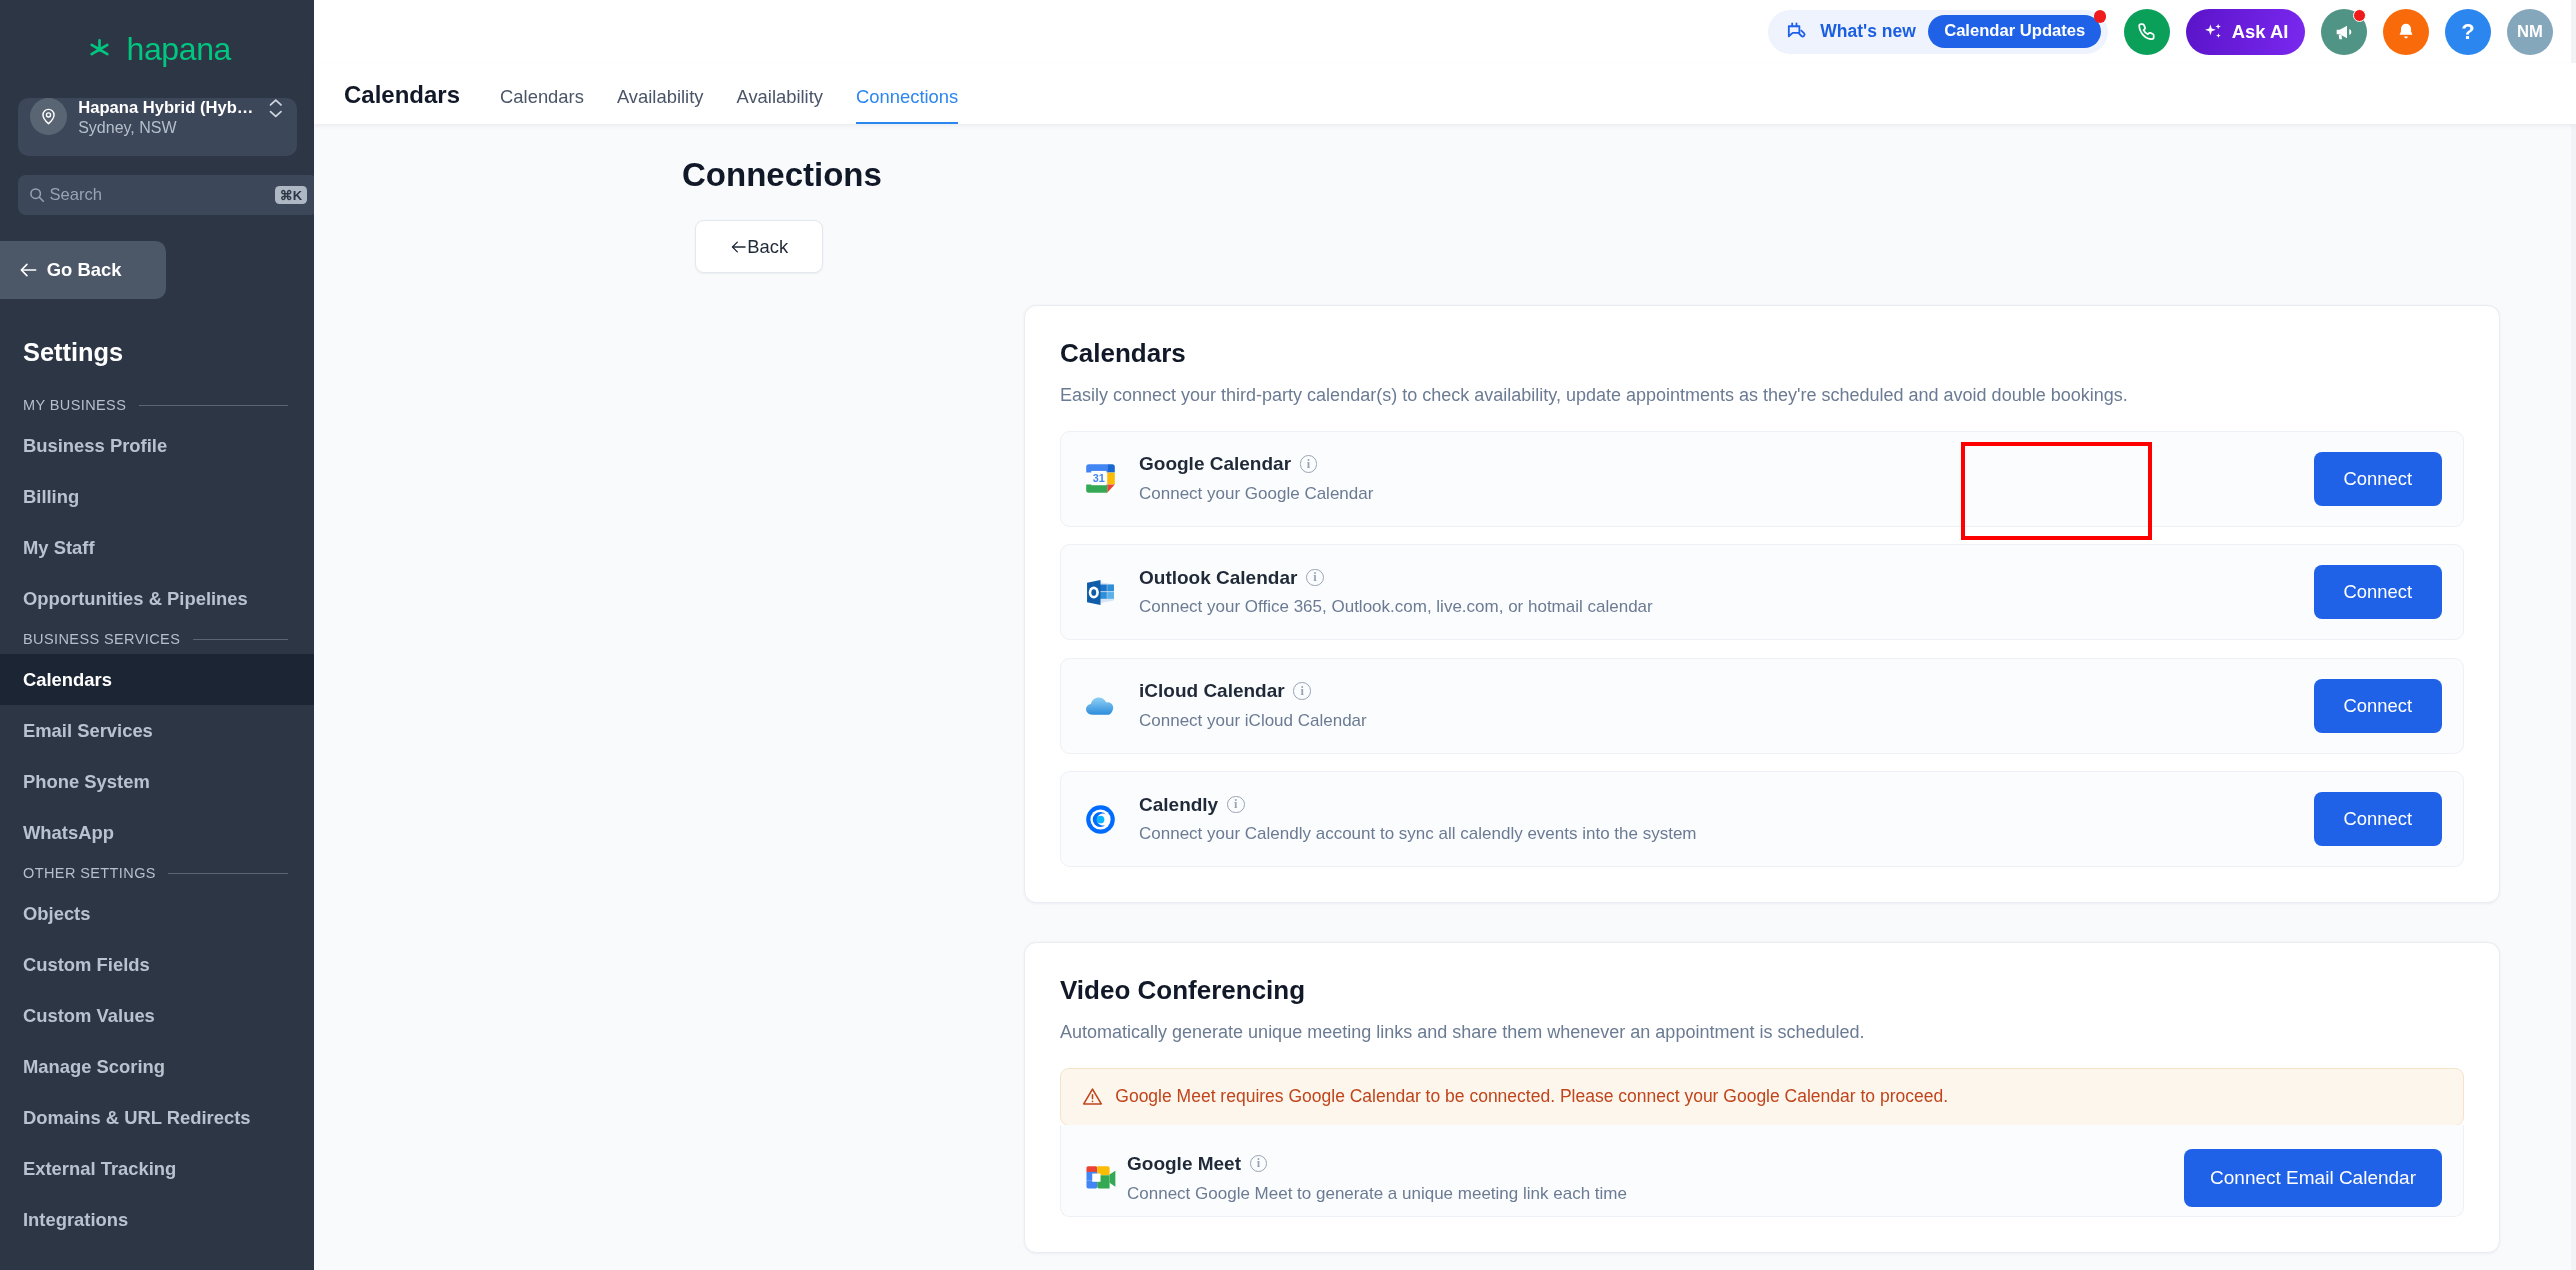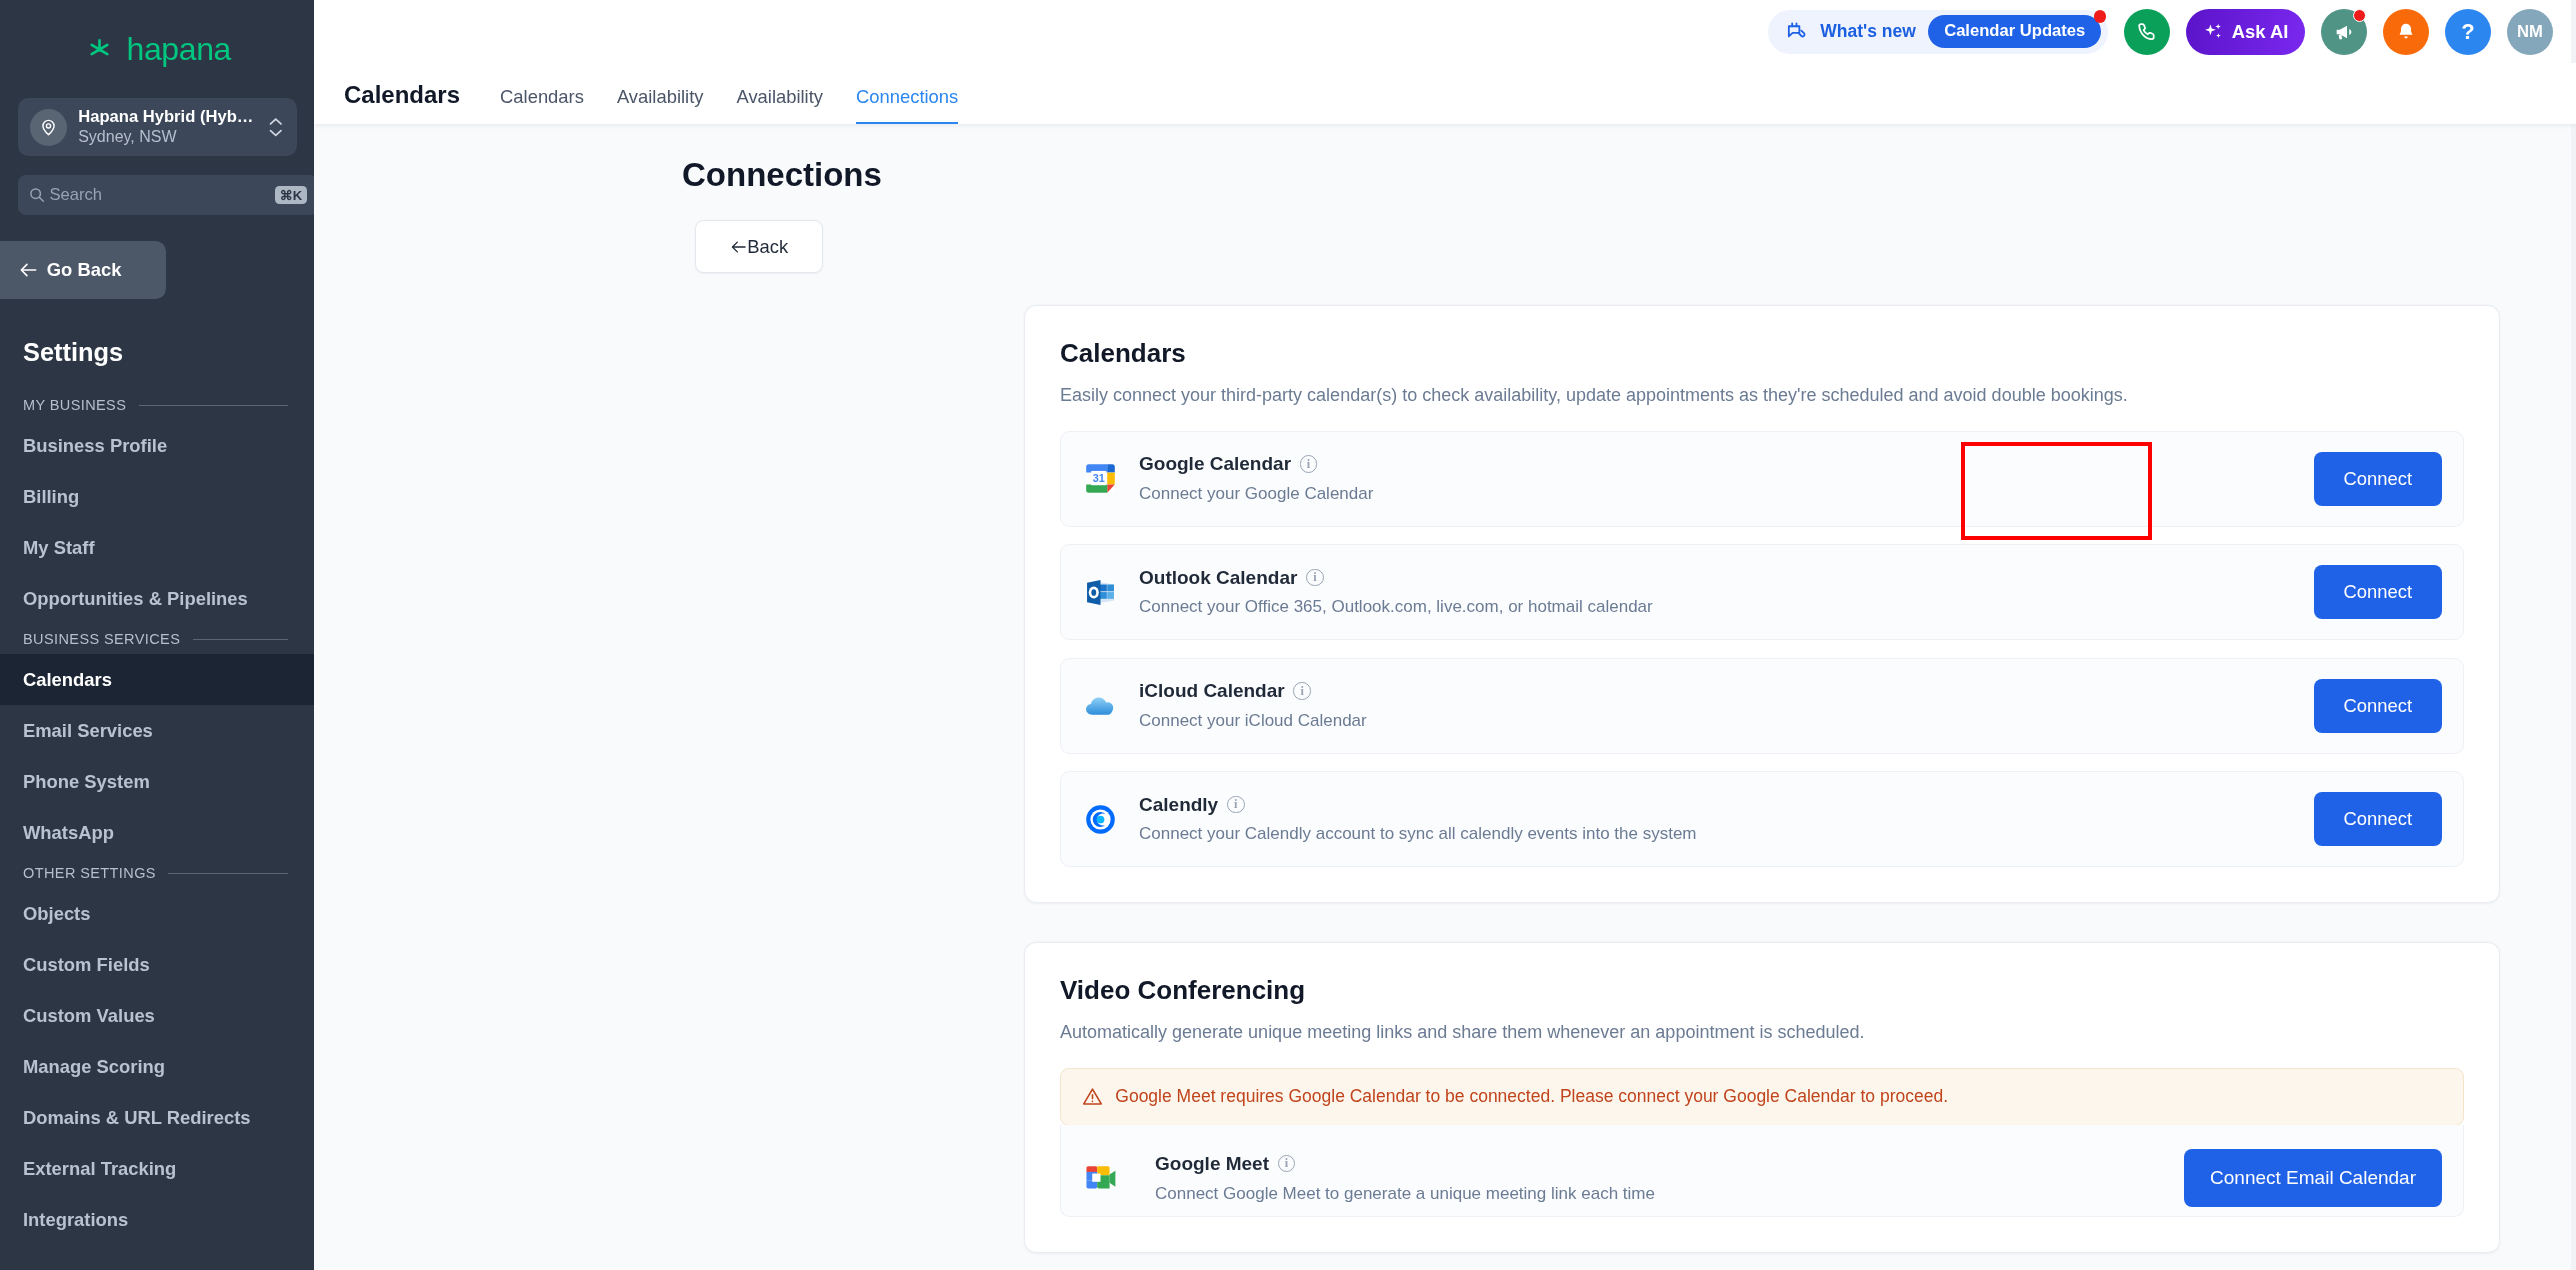--- a/index.html
+++ b/index.html
@@ -20,21 +20,21 @@
   }
   .logo-wrap {
     height: 98px; display: flex; align-items: center; justify-content: center;
     gap: 10.5px;
   }
   .logo-mark { width: 33px; height: 33px; display: block; }
   .logo-text { color: #00c67f; font-size: 32px; font-weight: 500; letter-spacing: -0.4px; line-height: 1; }
 
   .loc-card {
     margin: 0 17.5px; height: 58px; background: #3c4759; border-radius: 10.5px;
-    display: flex; align-items: center; padding: 0 12.3px; gap: 11.4px;
+    display: flex; align-items: flex-start; padding: 0 12.3px; gap: 11.4px;
   }
   .loc-avatar {
     width: 37px; height: 37px; min-width: 37px; border-radius: 50%;
     background: #5a6574; display:flex; align-items:center; justify-content:center;
   }
   .loc-txt { flex: 1; overflow: hidden; }
   .loc-name { color: #fff; font-size: 16.6px; font-weight: 700; white-space: nowrap; overflow: hidden; line-height: 1.22;}
   .loc-sub { color: #b6bfcc; font-size: 16px; white-space: nowrap; line-height: 1.25; }
   .loc-chev { color: #cfd6e0; display:flex; flex-direction:column; gap:1.8px; }
 
@@ -178,21 +178,21 @@
   .connect-btn.wide { padding: 0 26px; height: 58px; font-size: 19px; }
 
   .warn-banner {
     background: #fdf6ec; border: 0.9px solid #f3e4cb; border-radius: 8.8px;
     display: flex; align-items: center; gap: 12.3px; padding: 17.5px 21px;
     margin-top: 24.5px;
   }
   .warn-text { color: #c0441c; font-size: 17.5px; }
 
   .vc-row {
-    display: flex; align-items: center; padding: 24.5px 21px 8.8px 19px; gap: 35px;
+    display: flex; align-items: center; padding: 24.5px 21px 8.8px 19px; gap: 7px;
     border: 0.9px solid #edf0f5; border-top: 0; border-radius: 0 0 9.6px 9.6px;
     background: #fbfcfe; margin-top: -0.9px;
   }
   .vc-wrap { margin-top: 24.5px; }
 
   
   .annot {
     position: absolute; border: 4.4px solid #ff0000; pointer-events: none;
     left: 1961px; top: 442px; width: 191px; height: 98px; z-index: 50;
   }

